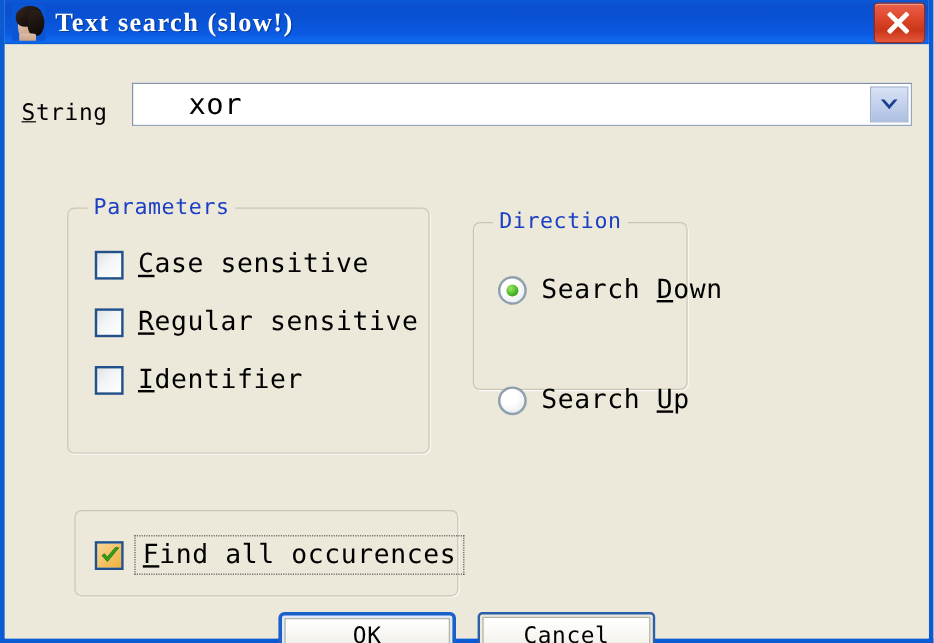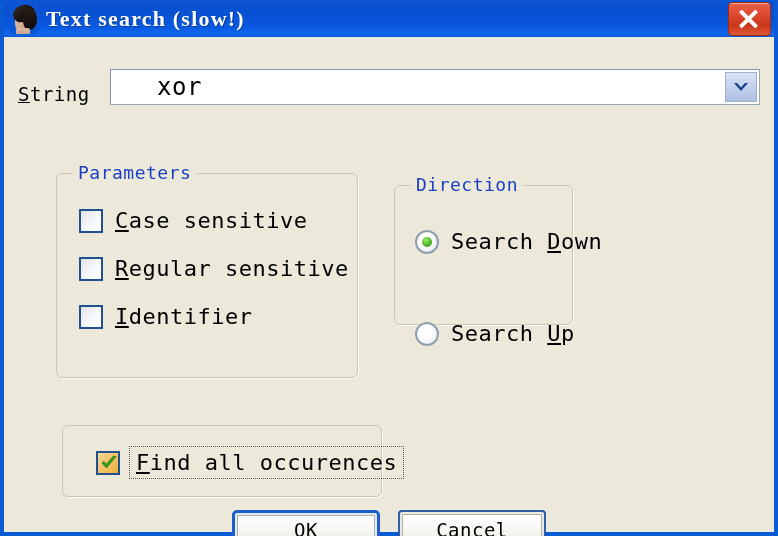--- a/index.html
+++ b/index.html
@@ -396,21 +396,21 @@
         <span class="check-label"><span>Search </span><u>D</u><span>own</span></span>
       </div>
 
       <div class="check-row" style="left:20px; top:91px;margin-top:44px;">
         <span class="radio"></span>
         <span class="check-label"><span>Search </span><u>U</u><span>p</span></span>
       </div>
     </div>
 
     <div class="groupbox" id="grp-findall">
-      <div class="check-row" style="left:33px; top:23px;text-align:center;">
+      <div class="check-row" style="left:16px; top:23px;text-align:center;">
         <span class="cb checked">
           <svg width="20" height="20" viewBox="0 0 20 20" aria-hidden="true">
             <path d="M3 10 L7.5 15 L17 3.5 L14.2 3.2 L7.4 11.2 L5 8.4 Z" fill="#2f9e18" stroke="#1d6b0f" stroke-width="0.6"></path>
           </svg>
         </span>
         <span class="check-label focus-rect"><span></span><u>F</u><span>ind all occurences</span></span>
       </div>
     </div>
 
     <div id="buttons">

